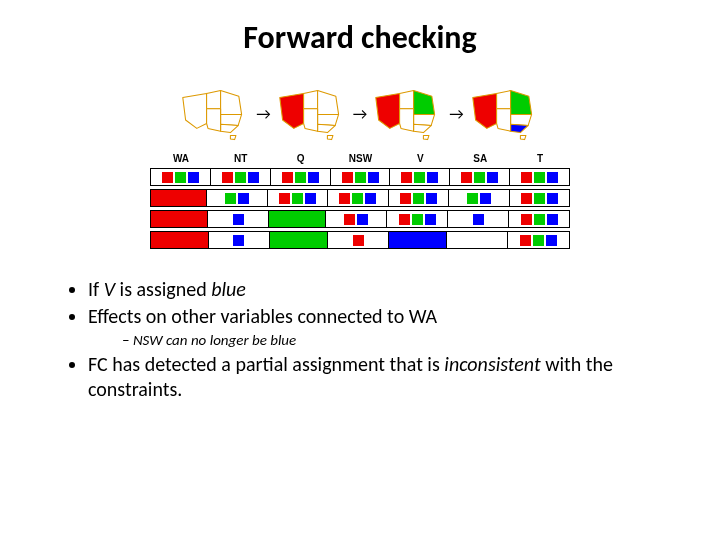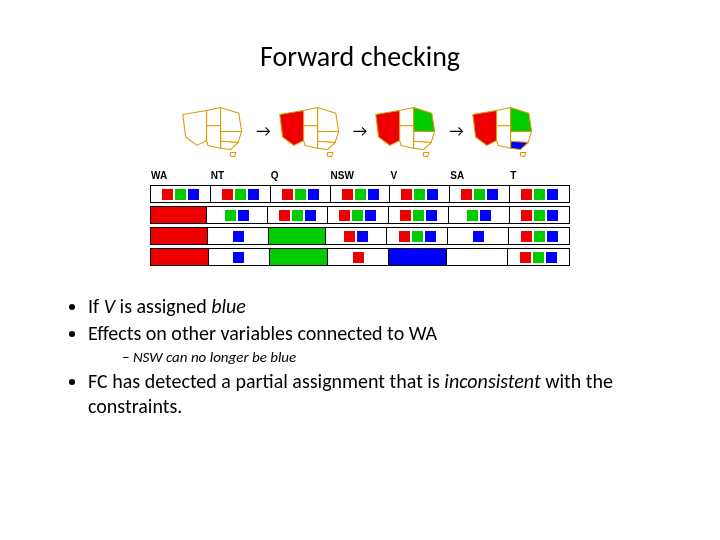--- a/index.html
+++ b/index.html
@@ -3,42 +3,42 @@
 <meta charset="utf-8">
 <style>
   * { box-sizing: border-box; }
   body {
     width: 720px; height: 540px; margin: 0;
     font-family: Calibri, Arial, sans-serif;
     background: #fff; color: #000;
     position: relative;
   }
   .title {
-    text-align: center; font-size: 28px; font-weight: 400;
-    padding-top: 39px;
+    text-align: center; font-size: 32px; font-weight: 700;
+    padding-top: 18px;
   }
   .figure {
     width: 420px; margin: 28px auto 18px auto;
   }
   .maps-row {
     display: flex; align-items: center; justify-content: center; gap: 6px;
     margin-bottom: 12px;
   }
   .arrow {
     font-size: 16px; color: #000;
   }
   .map { width: 70px; height: 56px; }
   .map svg { width: 100%; height: 100%; display: block; }
 
   .labels-row {
     display: flex; width: 100%; border-left: 1px solid transparent;
     margin-bottom: 4px;
   }
   .label-cell {
-    flex: 1; font-size: 10px; font-weight: bold;
+    flex: 1; text-align: center; font-size: 10px; font-weight: bold;
     font-family: Arial, sans-serif;
   }
 
   .domain-table { width: 100%; }
   .domain-row {
     display: flex; width: 100%; height: 18px;
     border: 1px solid #000; margin-bottom: 3px;
   }
   .var-cell {
     flex: 1; display: flex; align-items: center; justify-content: center;

